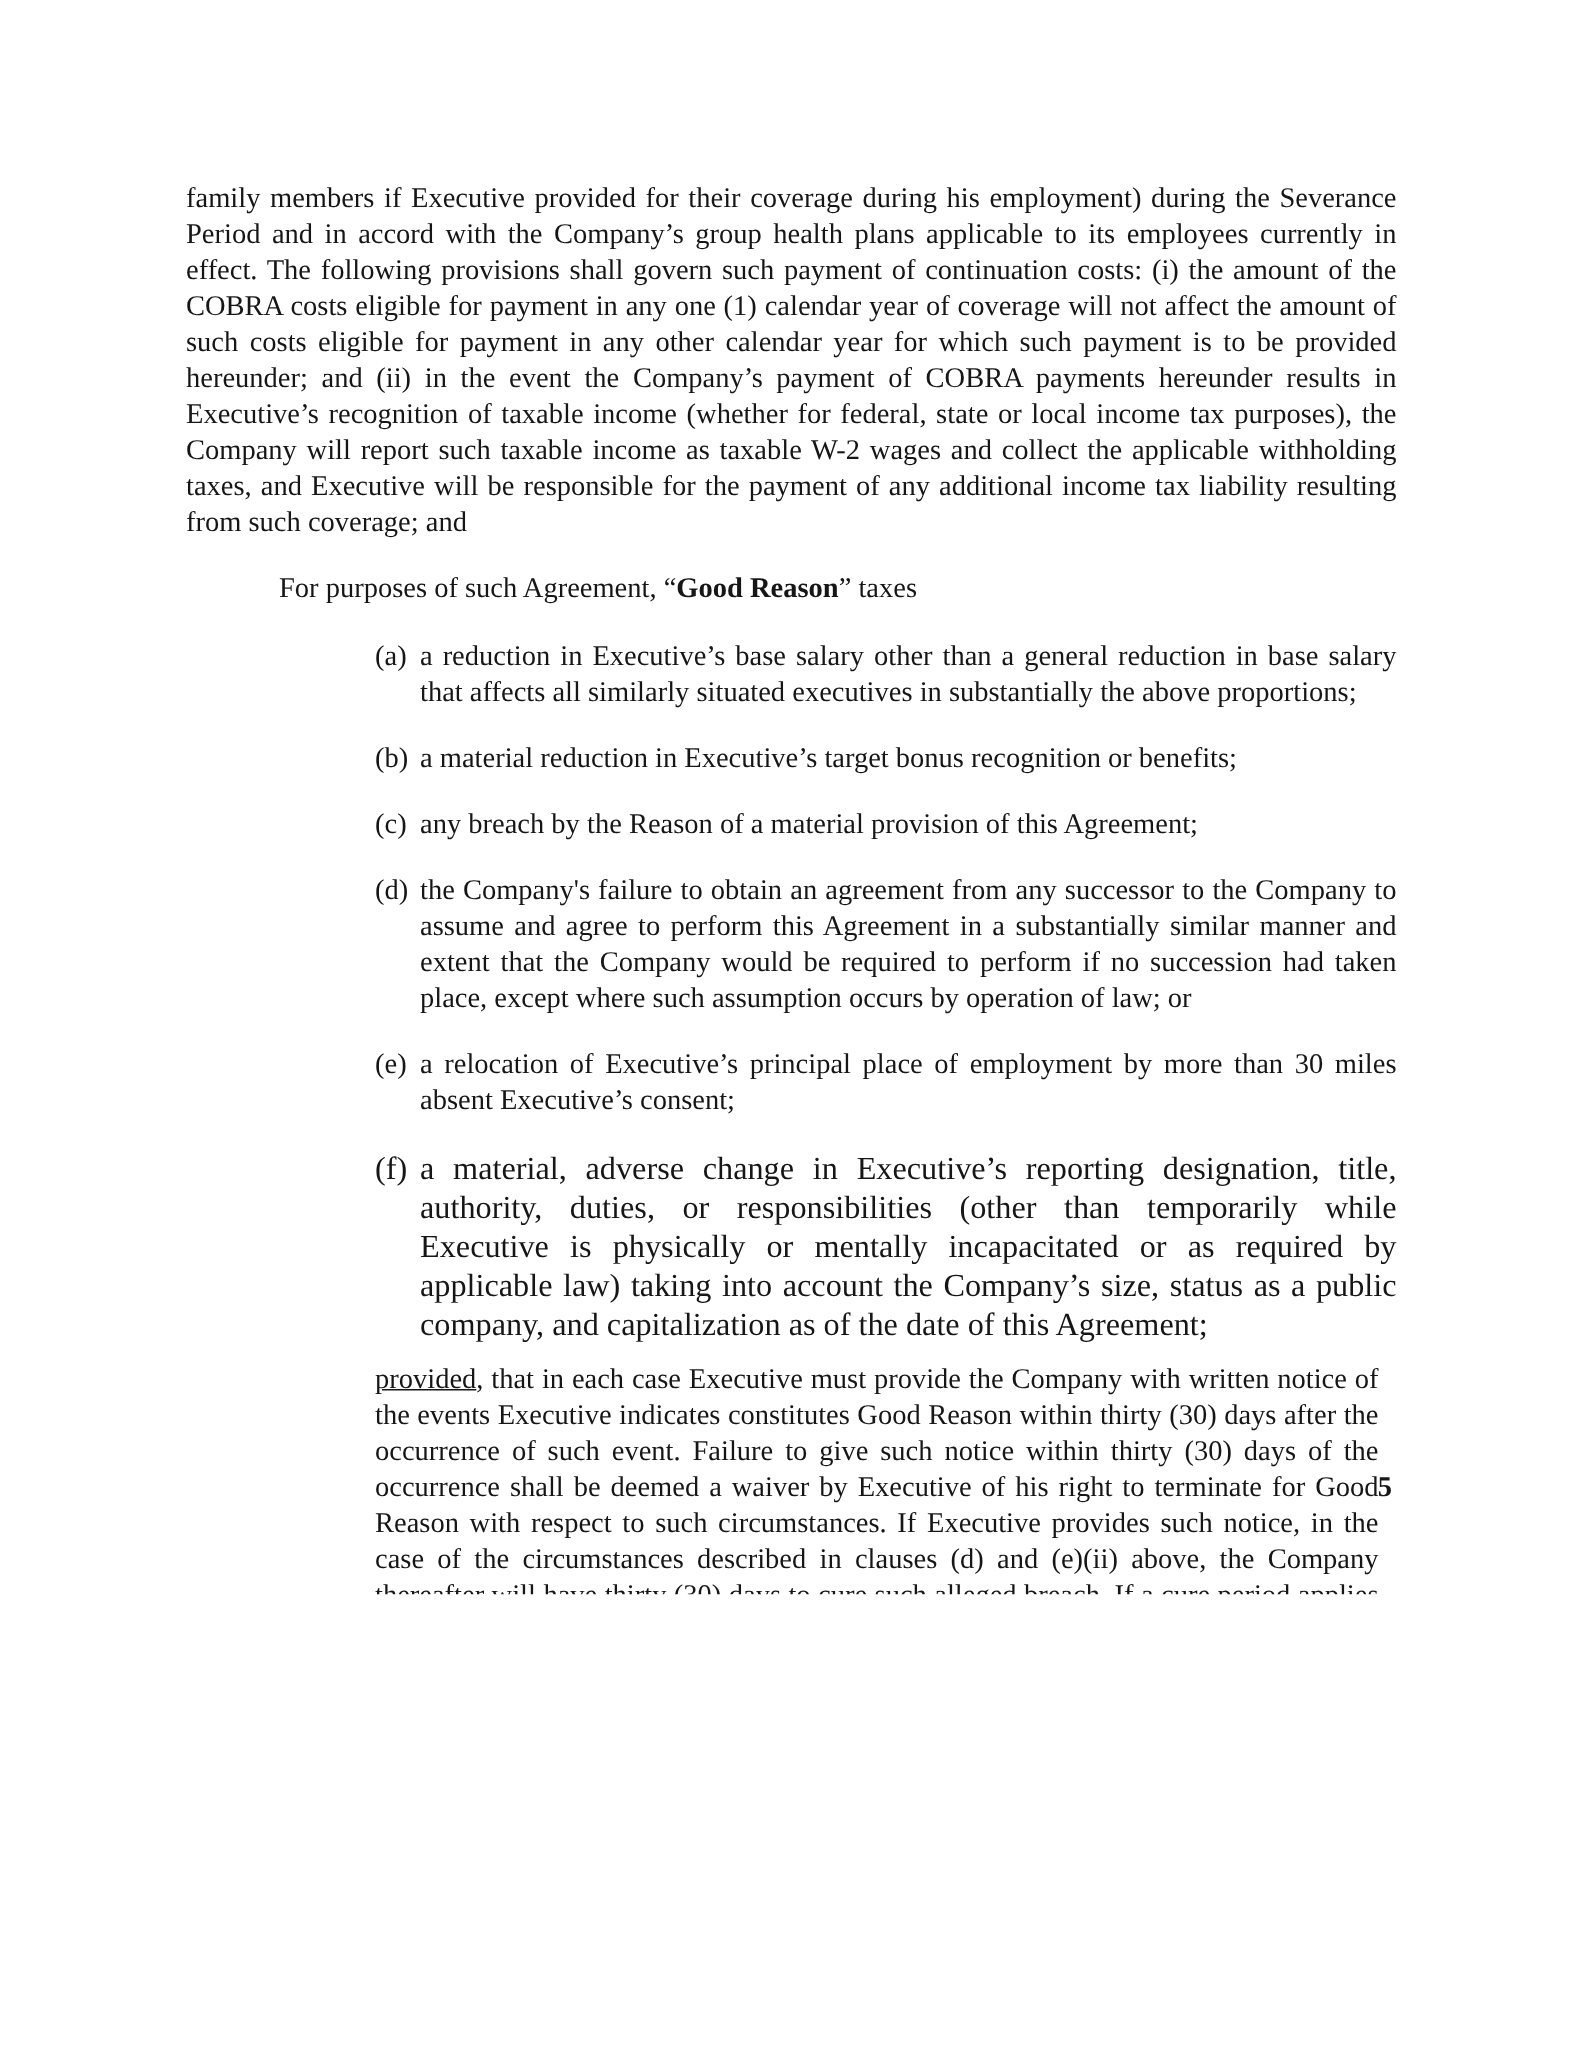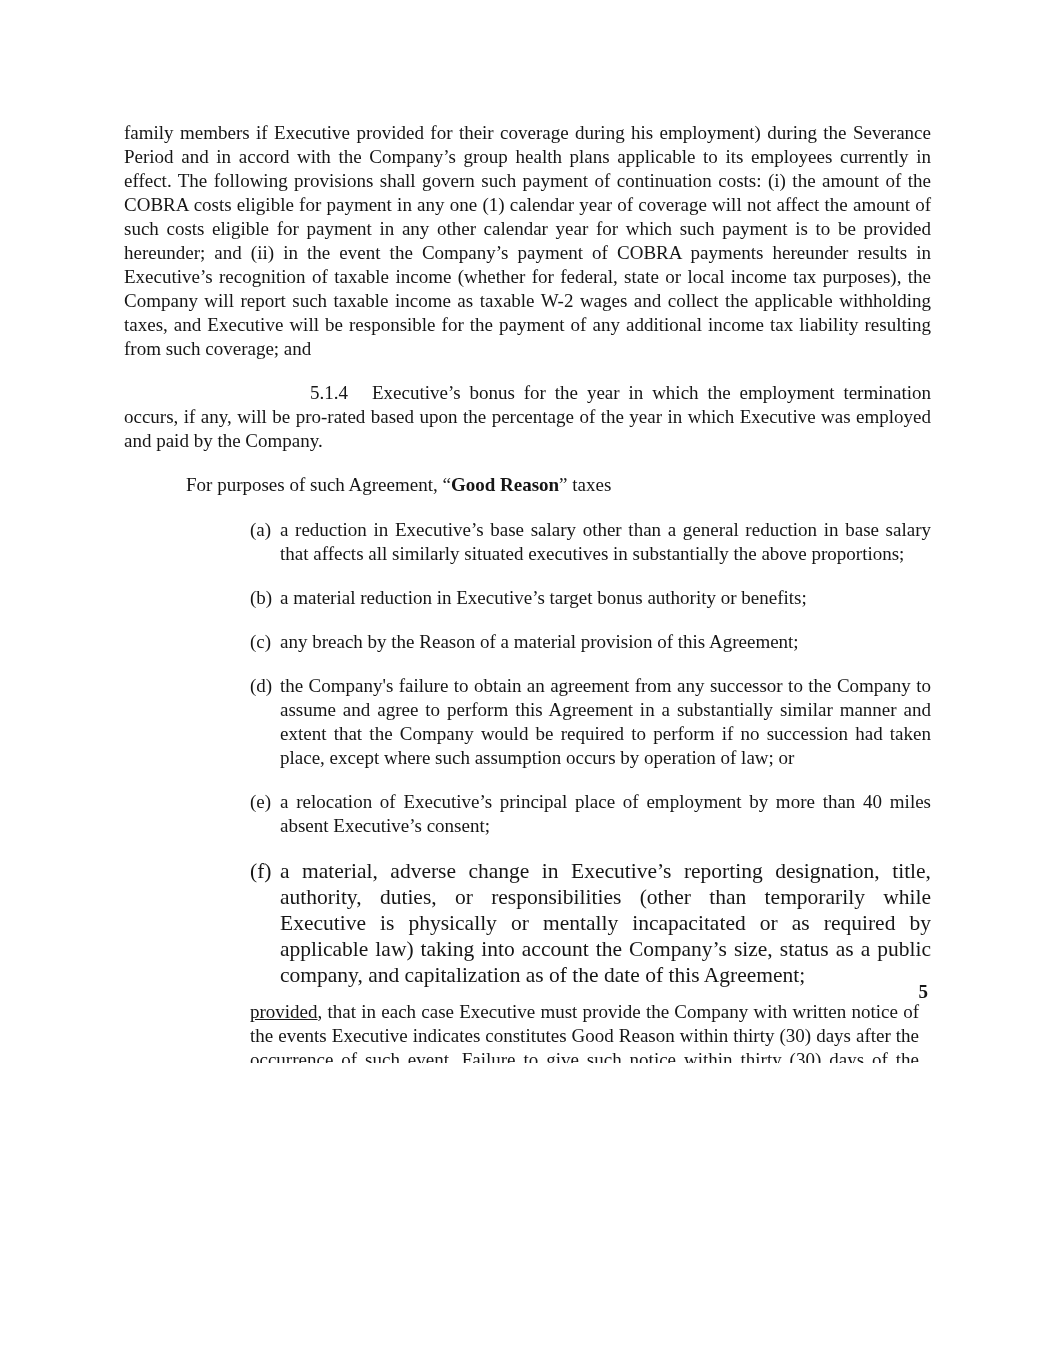--- a/index.html
+++ b/index.html
@@ -68,47 +68,46 @@
   }
 </style>
 </head>
 <body>
 
 <div class="page">
   <div class="content">
 
     <p class="para">family members if Executive provided for their coverage during his employment) during the Severance Period and in accord with the Company’s group health plans applicable to its employees currently in effect. The following provisions shall govern such payment of continuation costs: (i) the amount of the COBRA costs eligible for payment in any one (1) calendar year of coverage will not affect the amount of such costs eligible for payment in any other calendar year for which such payment is to be provided hereunder; and (ii) in the event the Company’s payment of COBRA payments hereunder results in Executive’s recognition of taxable income (whether for federal, state or local income tax purposes), the Company will report such taxable income as taxable W-2 wages and collect the applicable withholding taxes, and Executive will be responsible for the payment of any additional income tax liability resulting from such coverage; and</p>
 
-    <p class="para para-numbered"><span>5.1.4</span><span class="tab-gap"></span><span>Executive’s bonus for the year in which the employment termination occurs, if any, will be pro-rated based upon the percentage of the year in which Executive was employed and paid by the Company.</span></p>
 
     <p class="para para-intro"><span>For purposes of such Agreement, “</span><span class="bold">Good Reason</span><span>” taxes</span></p>
 
     <div class="list-item">
       <span class="list-marker">(a)</span>
       <span class="list-text">a reduction in Executive’s base salary other than a general reduction in base salary that affects all similarly situated executives in substantially the above proportions;</span>
     </div>
 
     <div class="list-item">
       <span class="list-marker">(b)</span>
-      <span class="list-text">a material reduction in Executive’s target bonus authority or benefits;</span>
+      <span class="list-text">a material reduction in Executive’s target bonus recognition or benefits;</span>
     </div>
 
     <div class="list-item">
       <span class="list-marker">(c)</span>
       <span class="list-text">any breach by the Reason of a material provision of this Agreement;</span>
     </div>
 
     <div class="list-item">
       <span class="list-marker">(d)</span>
       <span class="list-text">the Company's failure to obtain an agreement from any successor to the Company to assume and agree to perform this Agreement in a substantially similar manner and extent that the Company would be required to perform if no succession had taken place, except where such assumption occurs by operation of law; or</span>
     </div>
 
     <div class="list-item">
       <span class="list-marker">(e)</span>
-      <span class="list-text">a relocation of Executive’s principal place of employment by more than 40 miles absent Executive’s consent;</span>
+      <span class="list-text">a relocation of Executive’s principal place of employment by more than 30 miles absent Executive’s consent;</span>
     </div>
 
     <div class="list-item list-item-large">
       <span class="list-marker">(f)</span>
       <span class="list-text">a material, adverse change in Executive’s reporting designation, title, authority, duties, or responsibilities (other than temporarily while Executive is physically or mentally incapacitated or as required by applicable law) taking into account the Company’s size, status as a public company, and capitalization as of the date of this Agreement;</span>
     </div>
 
     <p class="provided-para"><span class="underlined">provided</span><span>, that in each case Executive must provide the Company with written notice of the events Executive indicates constitutes Good Reason within thirty (30) days after the occurrence of such event.  Failure to give such notice within thirty (30) days of the occurrence shall be deemed a waiver by Executive of his right to terminate for Good Reason with respect to such circumstances.  If Executive provides such notice, in the case of the circumstances described in clauses (d) and (e)(ii) above, the Company thereafter will have thirty (30) days to cure such alleged breach.  If a cure period applies and the Company does not cure the alleged breach within the thirty (30) day notice period, Executive must thereafter resign within fifteen (15) days of the expiration of the thirty (30) day notice period in order to resign for Good Reason. If no cure period applies, Executive must</span></p>
 
   </div>

